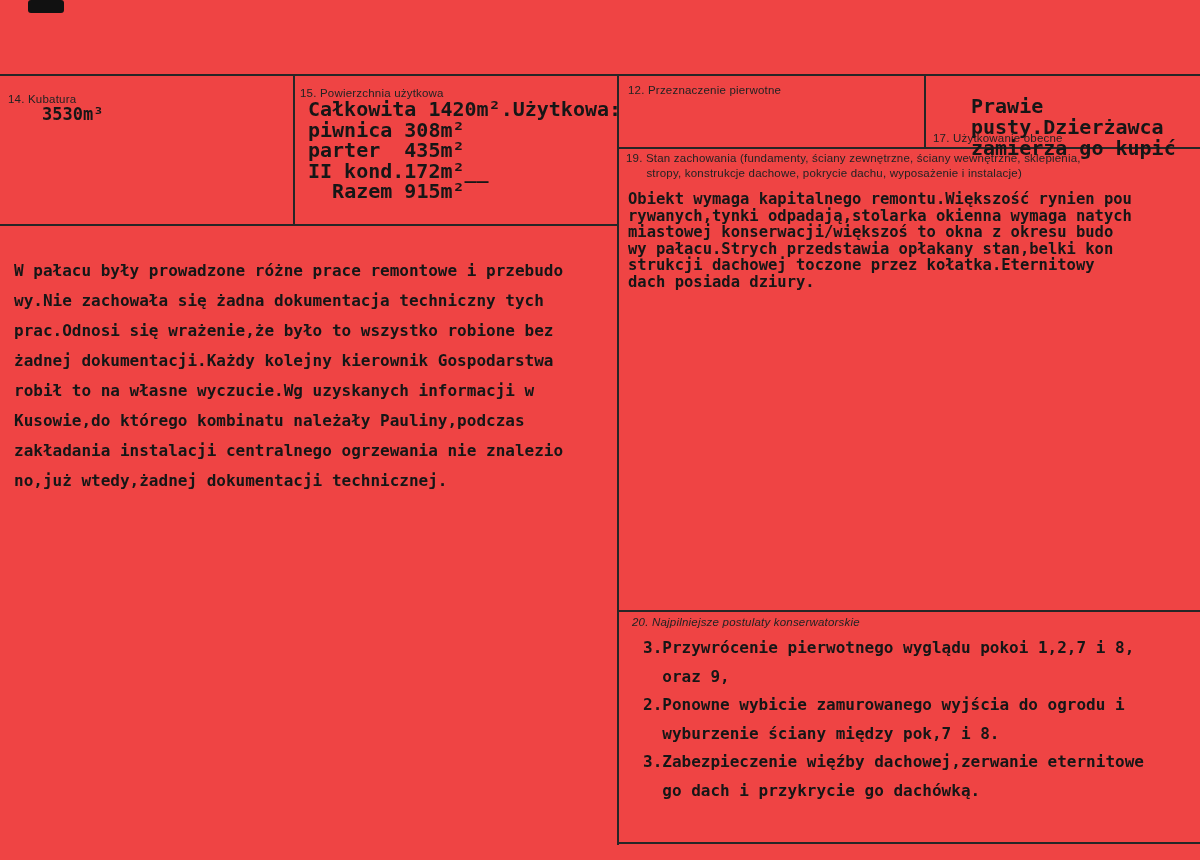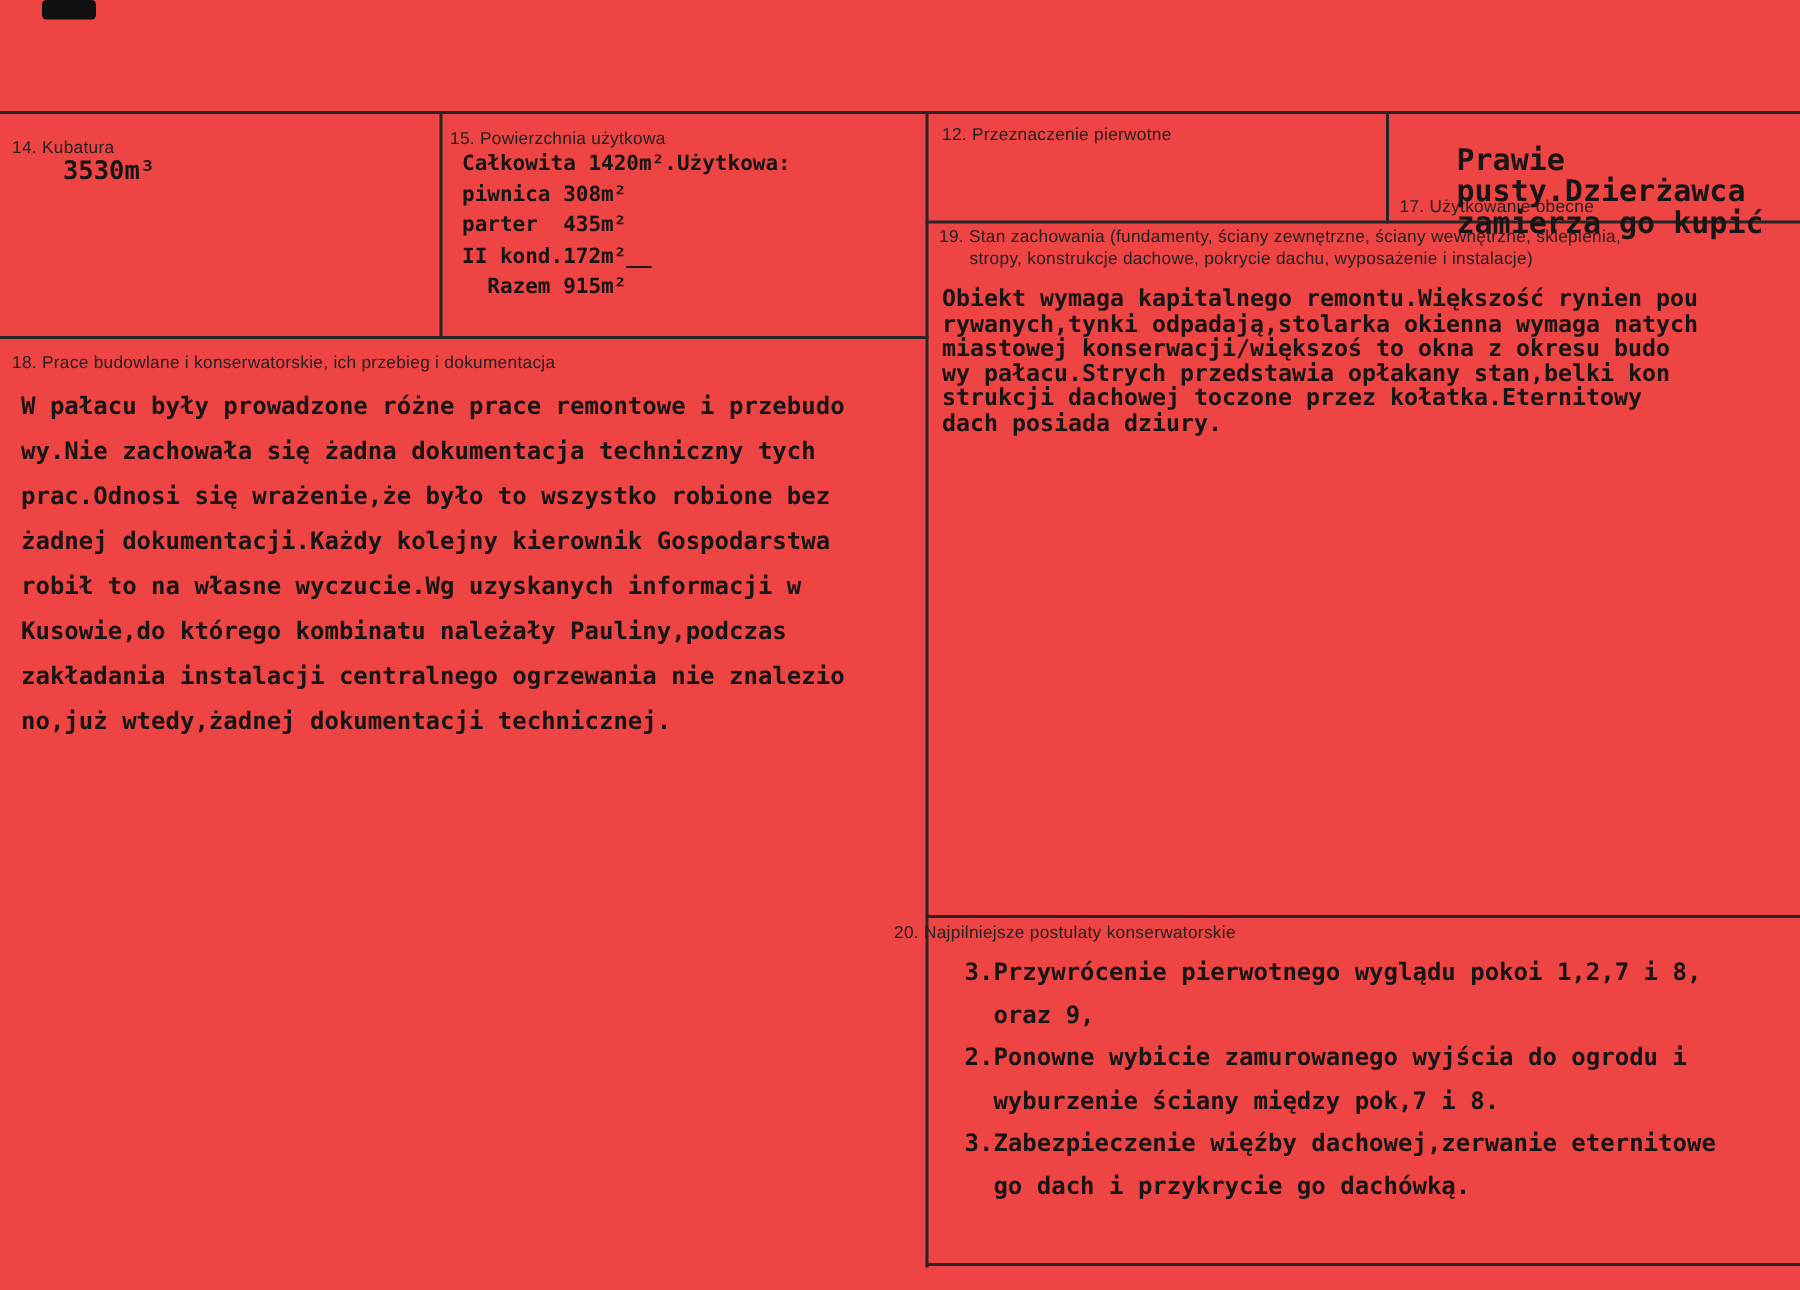--- a/index.html
+++ b/index.html
@@ -48,52 +48,51 @@
   <div class="line h" style="left:0;top:224px;width:619px;"></div>
   <div class="line v" style="left:924px;top:74px;height:75px;"></div>
   <div class="line h" style="left:617px;top:147px;width:583px;"></div>
   <div class="line h" style="left:617px;top:610px;width:583px;"></div>
   <div class="line h" style="left:617px;top:842px;width:583px;"></div>
 
   <div class="label" style="left:8px;top:93px;">14. Kubatura</div>
   <div class="mono" style="left:42px;top:104px;font-size:17px;">3530m³</div>
 
   <div class="label" style="left:300px;top:87px;">15. Powierzchnia użytkowa</div>
-  <div class="mono" style="left:308px;top:99px;font-size:14px;line-height:20.5px;">Całkowita 1420m².Użytkowa:
+  <div class="mono" style="left:308px;top:99px;font-size:20px;line-height:20.5px;">Całkowita 1420m².Użytkowa:
 piwnica 308m²
 parter  435m²
 II kond.172m²__
   Razem 915m²</div>
 
   <div class="label" style="left:628px;top:84px;">12. Przeznaczenie pierwotne</div>
 
   <div class="label" style="left:933px;top:84px;margin-top:48px;">17. Użytkowanie obecne</div>
   <div class="mono" style="left:971px;top:96px;font-size:20px;line-height:21px;">Prawie pusty.Dzierżawca
 zamierza go kupić</div>
 
   <div class="label" style="left:626px;top:151px;line-height:14.5px;width:570px;">19. Stan zachowania (fundamenty, ściany zewnętrzne, ściany wewnętrzne, sklepienia,
       stropy, konstrukcje dachowe, pokrycie dachu, wyposażenie i instalacje)</div>
   <div class="mono" style="left:628px;top:191px;font-size:15.5px;line-height:16.5px;">Obiekt wymaga kapitalnego remontu.Większość rynien pou
 rywanych,tynki odpadają,stolarka okienna wymaga natych
 miastowej konserwacji/większoś to okna z okresu budo
 wy pałacu.Strych przedstawia opłakany stan,belki kon
 strukcji dachowej toczone przez kołatka.Eternitowy
 dach posiada dziury.</div>
 
-  <div class="label" style="left:8px;top:236px;">18. Prace budowlane i konserwatorskie, ich przebieg i dokumentacja</div>
   <div class="mono" style="left:14px;top:256px;font-size:16px;line-height:30px;">W pałacu były prowadzone różne prace remontowe i przebudo
 wy.Nie zachowała się żadna dokumentacja techniczny tych
 prac.Odnosi się wrażenie,że było to wszystko robione bez
 żadnej dokumentacji.Każdy kolejny kierownik Gospodarstwa
 robił to na własne wyczucie.Wg uzyskanych informacji w
 Kusowie,do którego kombinatu należały Pauliny,podczas
 zakładania instalacji centralnego ogrzewania nie znalezio
 no,już wtedy,żadnej dokumentacji technicznej.</div>
 
-  <div class="label" style="left:596px;top:616px;">20. Najpilniejsze postulaty konserwatorskie</div>
+  <div class="label" style="left:632px;top:616px;font-style:italic;">20. Najpilniejsze postulaty konserwatorskie</div>
   <div class="mono" style="left:643px;top:634px;font-size:16px;line-height:28.5px;">3.Przywrócenie pierwotnego wyglądu pokoi 1,2,7 i 8,
   oraz 9,
 2.Ponowne wybicie zamurowanego wyjścia do ogrodu i
   wyburzenie ściany między pok,7 i 8.
 3.Zabezpieczenie więźby dachowej,zerwanie eternitowe
   go dach i przykrycie go dachówką.</div>
 
 </div>
 
 </body></html>

